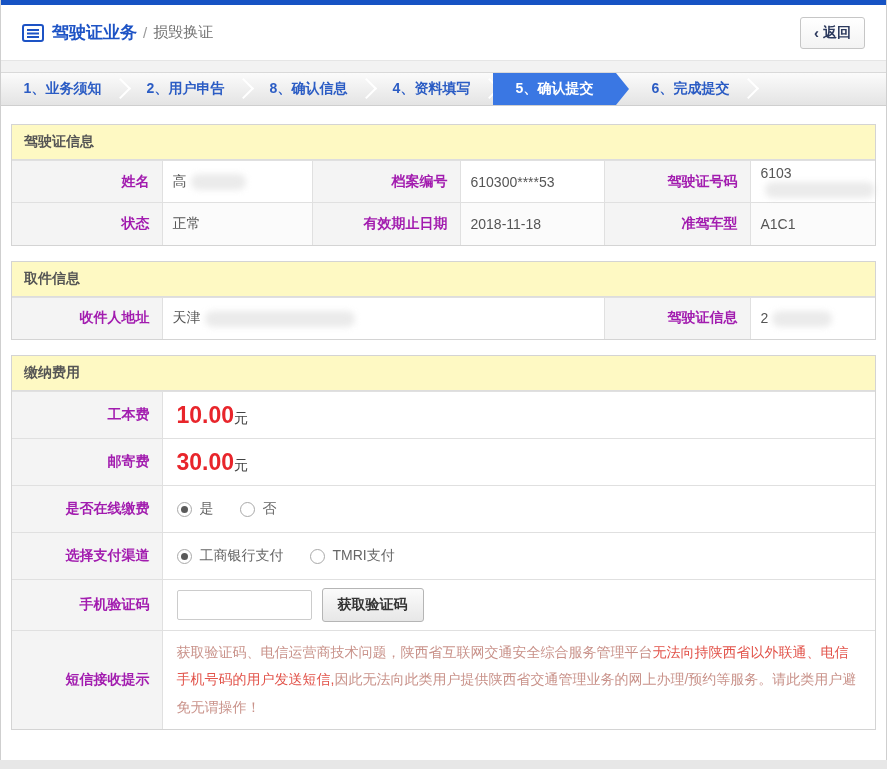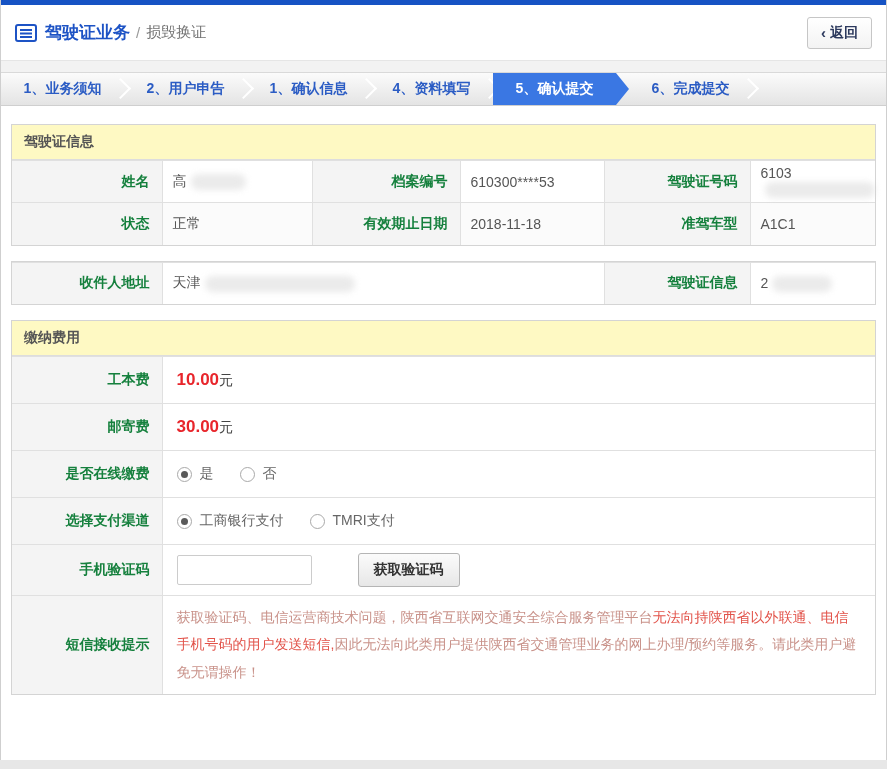--- a/index.html
+++ b/index.html
@@ -11,21 +11,21 @@
   }
   .page {
     width:887px; margin:0 auto; background:#fff;
     border-left:1px solid #cfcfcf; border-right:1px solid #cfcfcf;
     min-height:760px; position:relative;
   }
   
   .topbar { height:5px; background:#1653c4; width:100%; }
 
   
-  .header { height:55px; display:flex; align-items:center; padding:0 14px; background:#fff; }
+  .header { height:55px; display:flex; align-items:center; padding:0 21px; background:#fff; }
   .hdr-icon { width:22px; height:18px; margin-right:8px; flex:0 0 auto; }
   .hdr-title { color:#1d53c5; font-size:17px; font-weight:bold; }
   .hdr-divider { color:#999; font-size:15px; margin:0 6px; }
   .hdr-subtitle { color:#737373; font-size:15px; }
   .hdr-spacer { flex:1; }
   .back-btn {
     border:1px solid #c6c6c6; border-radius:3px; background:linear-gradient(#ffffff,#f3f3f3);
     padding:6px 13px; font-size:14px; color:#2d3a5e; font-weight:bold; cursor:pointer;
     display:flex; align-items:center; gap:4px;
   }
@@ -62,40 +62,40 @@
     background:#fef9c3; border-bottom:1px solid #ddd;
     padding:8px 12px; color:#555; font-weight:bold; font-size:14px;
   }
   table.info { width:100%; border-collapse:collapse; table-layout:fixed; }
   table.info td { border:1px solid #e0e0e0; height:42px; font-size:14px; }
   table.info tr td:first-child { border-left:none; }
   table.info tr td:last-child { border-right:none; }
   table.info tr:last-child td { border-bottom:none; }
   td.lbl {
     background:#f4f4f4; text-align:right; padding-right:12px;
-    color:#15803d; font-weight:bold; white-space:nowrap;
+    color:#a21caf; font-weight:bold; white-space:nowrap;
   }
   td.val { background:#fff; padding-left:10px; color:#555; }
   table.info tr:nth-child(even) td.val { background:#fbfbfb; }
 
   
   .smear {
     display:inline-block; vertical-align:middle; height:16px; border-radius:8px;
     background:#d2d2d2; opacity:.45; filter:blur(3px); margin-left:4px;
   }
   .w55{width:55px}.w80{width:80px}.w90{width:90px}.w110{width:110px}.w150{width:150px}.w60{width:60px}
 
   
   table.pay { width:100%; border-collapse:collapse; table-layout:fixed; }
   table.pay td { border:1px solid #e0e0e0; height:47px; font-size:14px; }
   table.pay tr td:first-child { border-left:none; }
   table.pay tr td:last-child { border-right:none; }
   table.pay tr:last-child td { border-bottom:none; }
   table.pay td.val { padding:8px 14px; }
-  .fee-amount { color:#e8252b; font-weight:bold; font-size:17px; }
+  .fee-amount { color:#e8252b; font-weight:bold; font-size:23px; }
   .fee-unit { color:#444; font-size:14px; }
 
   .radio-group { display:flex; align-items:center; gap:26px; }
   .radio-opt { display:flex; align-items:center; gap:8px; cursor:pointer; color:#666; }
   .radio {
     width:15px; height:15px; border:1px solid #a9a9a9; border-radius:50%;
     background:#fff; display:inline-block; position:relative; flex:0 0 auto;
   }
   .radio.checked::after {
     content:''; position:absolute; left:3px; top:3px; right:3px; bottom:3px;
@@ -104,21 +104,20 @@
 
   .code-row { display:flex; align-items:center; gap:10px; }
   .code-input {
     width:135px; height:30px; border:1px solid #ccc; border-radius:2px;
     padding:0 6px; font-size:14px; font-family:inherit;
   }
   .code-btn {
     background:linear-gradient(#fbfbfb,#e7e7e7); border:1px solid #b5b5b5; border-radius:3px;
     padding:7px 15px; font-size:14px; font-weight:bold; color:#333; cursor:pointer;
     font-family:inherit;
-    margin-left:36px;
   }
 
   .hint-text { line-height:1.95; font-size:14px; color:#c9928a; }
   .hint-em { color:#e2534a; }
 </style>
 </head>
 <body>
 
 <div class="page">
   <div class="topbar"></div>
@@ -145,21 +144,21 @@
   <div class="steps">
     <div class="step">
       <span>1、业务须知</span>
       <span class="chev"></span>
     </div>
     <div class="step">
       <span>2、用户申告</span>
       <span class="chev"></span>
     </div>
     <div class="step">
-      <span>1、确认信息</span>
+      <span>8、确认信息</span>
       <span class="chev"></span>
     </div>
     <div class="step">
       <span>4、资料填写</span>
       <span class="chev"></span>
     </div>
     <div class="step active">
       <span>5、确认提交</span>
     </div>
     <div class="step">
@@ -196,20 +195,21 @@
           <td class="lbl">有效期止日期</td>
           <td class="val">2018-11-18</td>
           <td class="lbl">准驾车型</td>
           <td class="val">A1C1</td>
         </tr>
       </tbody>
         </table>
     </div>
 
     <div class="section">
+      <div class="section-title">取件信息</div>
       <table class="info">
         <colgroup>
             <col style="width:150px">
             <col style="width:150px">
             <col style="width:148px">
             <col style="width:144px">
             <col style="width:146px">
             <col>
           </colgroup>
         <tbody>

